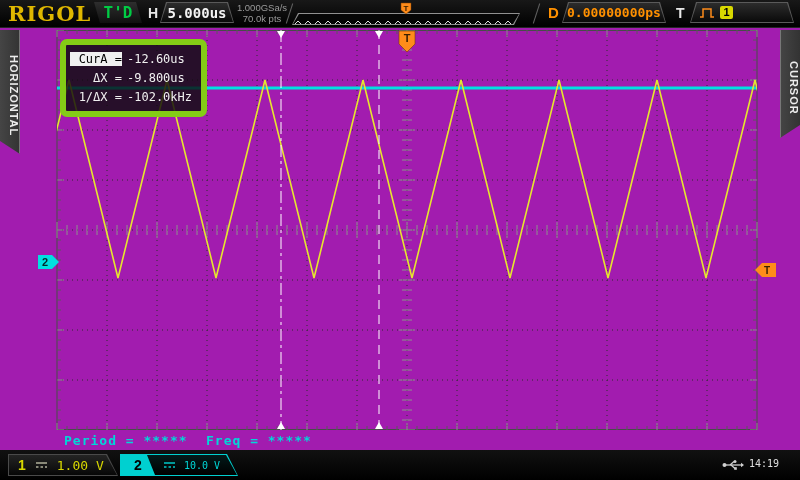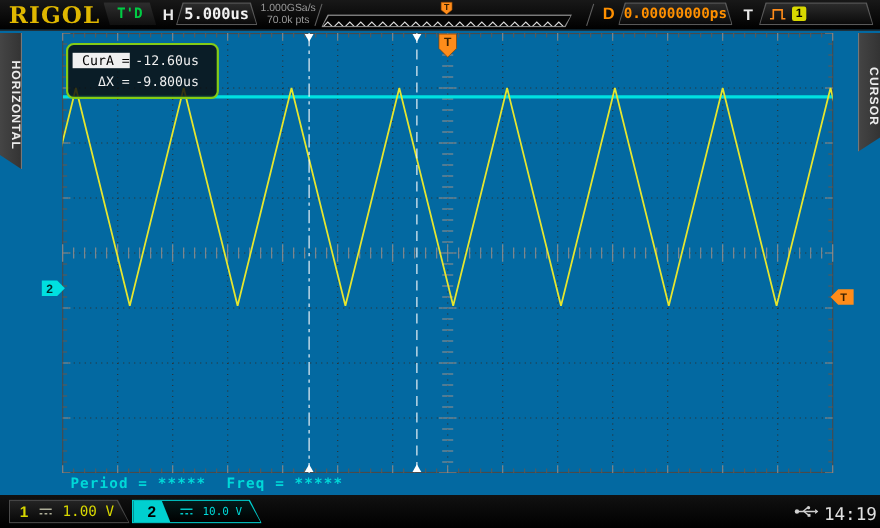--- a/index.html
+++ b/index.html
@@ -1,28 +1,28 @@
 <!DOCTYPE html>
 <html><head>
 <meta charset="utf-8">
 <style>
   html,body{margin:0;padding:0;background:#000;}
   body{width:800px;height:480px;position:relative;overflow:hidden;
        font-family:"Liberation Sans",sans-serif;}
-  .screen{position:absolute;inset:0;background:#0369a1;}
+  .screen{position:absolute;inset:0;background:#a21caf;}
 
   
   .topbar{position:absolute;left:0;top:0;width:800px;height:27px;
           background:linear-gradient(#181818,#000);border-bottom:1px solid #262626;}
   .logo{position:absolute;left:8px;top:1px;font-family:"DejaVu Serif",serif;
         font-weight:bold;font-size:21px;color:#dfb700;letter-spacing:1px;}
   .tstatus{position:absolute;left:94px;top:2px;width:48px;height:21px;
            background:linear-gradient(#2e2e2e,#101010);
            clip-path:polygon(0 0,calc(100% - 6px) 0,100% 100%,6px 100%);
-           color:#00cc44;font-weight:bold;font-size:13px;line-height:21px;
+           color:#00cc44;font-weight:bold;font-size:16px;line-height:21px;
            text-align:center;font-family:"DejaVu Sans Mono",monospace;}
   .hlabel{position:absolute;left:148px;top:5px;font-size:14px;font-weight:bold;color:#e8e8e8;}
   .btn-outer{position:absolute;background:#5a5a5a;
              clip-path:polygon(6px 0,calc(100% - 6px) 0,100% 100%,0 100%);}
   .btn-inner{position:absolute;inset:1px;background:linear-gradient(#2c2c2c,#0a0a0a);
              clip-path:polygon(6px 0,calc(100% - 6px) 0,100% 100%,0 100%);
              display:flex;align-items:center;justify-content:center;}
   .tb-btn{left:160px;top:2px;width:74px;height:21px;}
   .tb-btn .btn-inner{font-size:14px;font-weight:bold;color:#f2f2f2;
                      font-family:"DejaVu Sans Mono",monospace;}
@@ -56,21 +56,21 @@
             box-shadow:inset -1px 0 0 #777;}
   .tab-right{left:780px;top:30px;height:108px;
              clip-path:polygon(0 0,100% 0,100% calc(100% - 13px),0 100%);
              box-shadow:inset 1px 0 0 #777;}
 
   
   #scope-svg{position:absolute;left:0;top:30px;}
 
   
   .infobox{position:absolute;left:60px;top:39px;width:126px;
-           background:rgba(12,12,12,0.82);border:2px solid #84cc16;border-radius:7px;
+           background:rgba(12,12,12,0.82);border:6px solid #84cc16;border-radius:7px;
            padding:4px 5px 5px 4px;z-index:5;
            font-family:"DejaVu Sans Mono",monospace;font-size:12px;color:#f0f0f0;}
   .inforow{display:flex;height:19px;align-items:center;}
   .inforow .lab{width:52px;text-align:right;white-space:pre;}
   .inforow .val{padding-left:5px;white-space:pre;}
   .inforow.hl .lab{background:#f0f0f0;color:#000;}
 
   
   .meas{position:absolute;top:433px;height:15px;color:#00d8d8;
         font-family:"DejaVu Sans Mono",monospace;font-size:13px;font-weight:bold;
@@ -90,21 +90,21 @@
              clip-path:polygon(0 0,calc(100% - 11px) 0,100% 100%,0 100%);}
   .ch2-inner{position:absolute;inset:1px;background:linear-gradient(#031a1a,#000);
              clip-path:polygon(0 0,calc(100% - 11px) 0,100% 100%,0 100%);
              display:flex;align-items:center;gap:8px;box-sizing:border-box;}
   .ch2-idblock{width:34px;align-self:stretch;background:#00d0d0;
                clip-path:polygon(0 0,calc(100% - 8px) 0,100% 100%,0 100%);
                color:#000;font-size:14px;font-weight:bold;text-align:center;line-height:20px;}
   .chnum1{color:#d8d800;font-size:14px;font-weight:bold;}
   .chscale1{color:#d8d800;font-size:13px;font-family:"DejaVu Sans Mono",monospace;}
   .chscale2{color:#00d8d8;font-size:10px;font-family:"DejaVu Sans Mono",monospace;}
-  .clock{position:absolute;left:749px;top:8px;font-size:16px;color:#e0e0e0;
+  .clock{position:absolute;left:749px;top:8px;font-size:10px;color:#e0e0e0;
          font-family:"DejaVu Sans Mono",monospace;}
   .usb{position:absolute;left:722px;top:9px;}
 </style>
 </head>
 <body>
 
 <div class="screen">
 
   <div class="topbar">
     <div class="logo">RIGOL</div>
@@ -552,20 +552,24 @@
 
   <div class="infobox">
     <div class="inforow hl">
       <span class="lab">CurA =</span>
       <span class="val">-12.60us</span>
     </div>
     <div class="inforow">
       <span class="lab">ΔX =</span>
       <span class="val">-9.800us</span>
     </div>
+    <div class="inforow">
+      <span class="lab">1/ΔX =</span>
+      <span class="val">-102.0kHz</span>
+    </div>
   </div>
 
   <div class="meas freq">Freq = *****</div>
   <div class="meas period">Period = *****</div>
 
   <div class="bottombar">
     <div class="ch-outer ch1-outer">
       <div class="ch1-inner">
         <span class="chnum1">1</span>
         <svg width="13" height="10">

